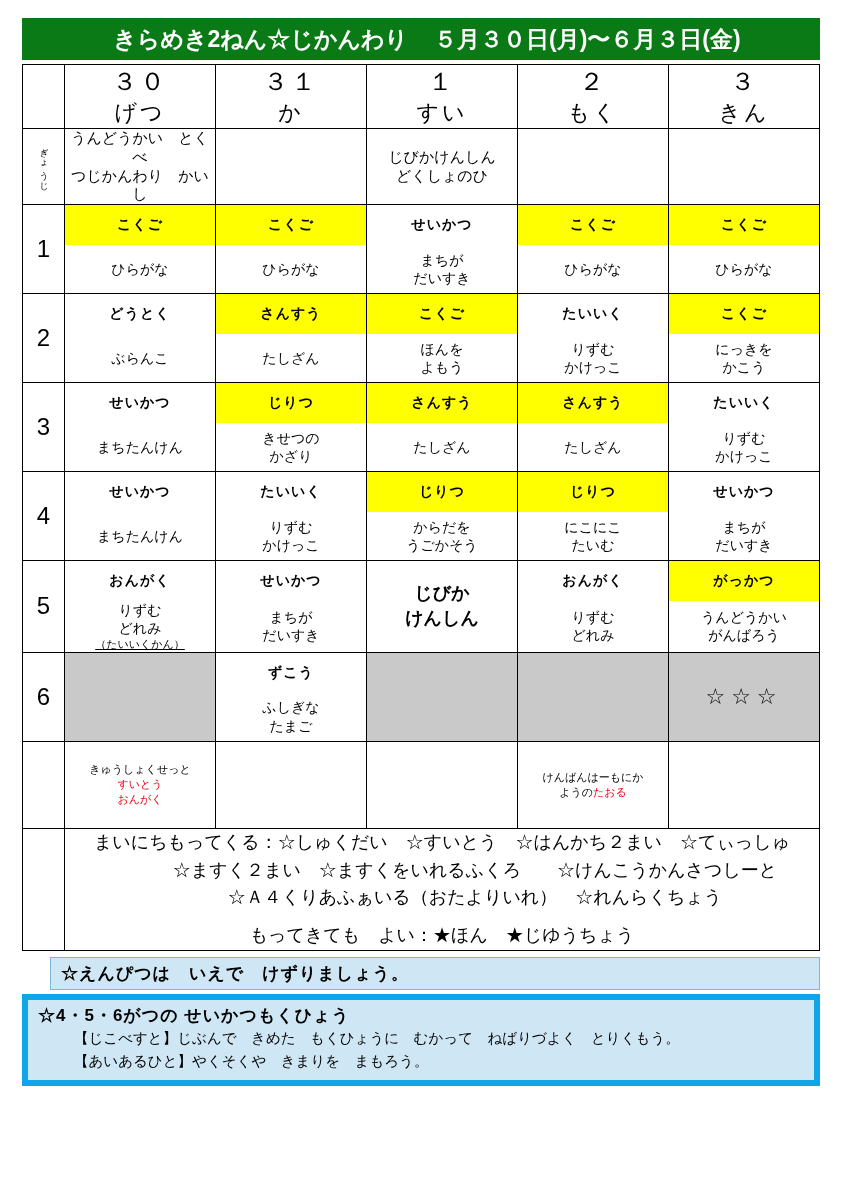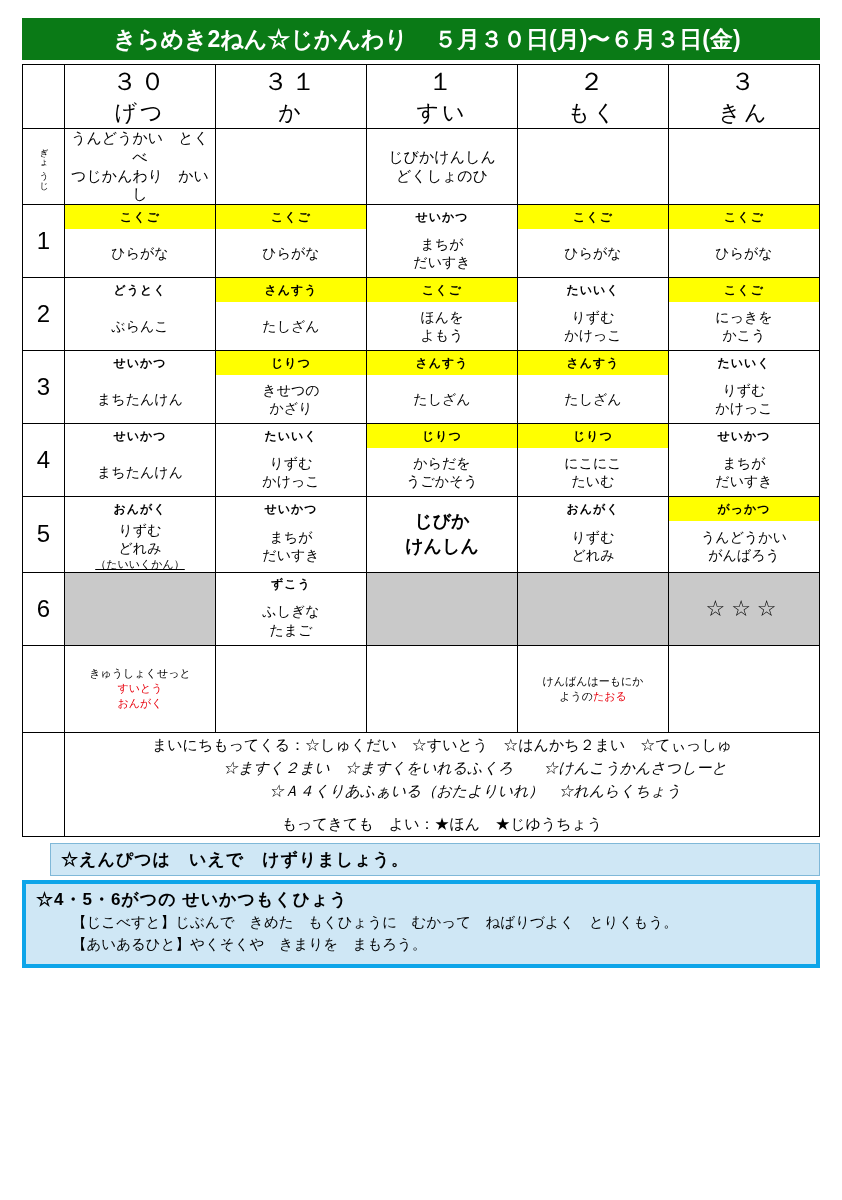--- a/index.html
+++ b/index.html
@@ -89,22 +89,22 @@
     vertical-align: top;
     font-size: 15px;
     line-height: 1.25;
     padding: 4px 3px 0 4px;
   }
 
   .period-num {
     font-size: 24px;
   }
   .subject-cell {
-    height: 24px;
-    font-size: 12px;
+    height: 40px;
+    font-size: 14px;
     font-weight: bold;
     letter-spacing: 1px;
     border-bottom: none !important;
   }
   .subject-cell.hl { background: #ffff00; }
   .detail-cell {
     height: 48px;
     font-size: 14px;
     line-height: 1.3;
     border-top: none !important;
@@ -129,41 +129,41 @@
     font-size: 11px;
     line-height: 1.35;
     padding: 5px 4px 0 5px;
   }
   .notes-row .red { color: #e8000d; }
 
   .bring-row td {
     height: 92px;
     text-align: left;
     vertical-align: top;
-    font-size: 15px;
+    font-size: 18px;
     line-height: 1.55;
     padding: 8px 4px 0 8px;
   }
-  .bring-row .indent { padding-left: 66px; display: block; font-style: italic; }
+  .bring-row .indent { padding-left: 66px; display: block; }
   .bring-row .last { display: block; margin-top: 10px; }
 
   
   .blue-block {
     background: #cfe7f5;
     border: 1px solid #7fb8d8;
     margin-top: 6px;
     padding: 4px 10px;
     font-size: 17px;
     font-weight: bold;
     letter-spacing: 1px;
     margin-left: 28px;
   }
   .goal-block {
     background: #cfe7f5;
-    border: 4px solid #0ea5e9;
+    border: 6px solid #0ea5e9;
     margin-top: 4px;
     padding: 4px 10px 8px 10px;
   }
   .goal-title {
     font-size: 17px;
     font-weight: bold;
     letter-spacing: 1px;
   }
   .goal-line {
     font-size: 14.5px;

